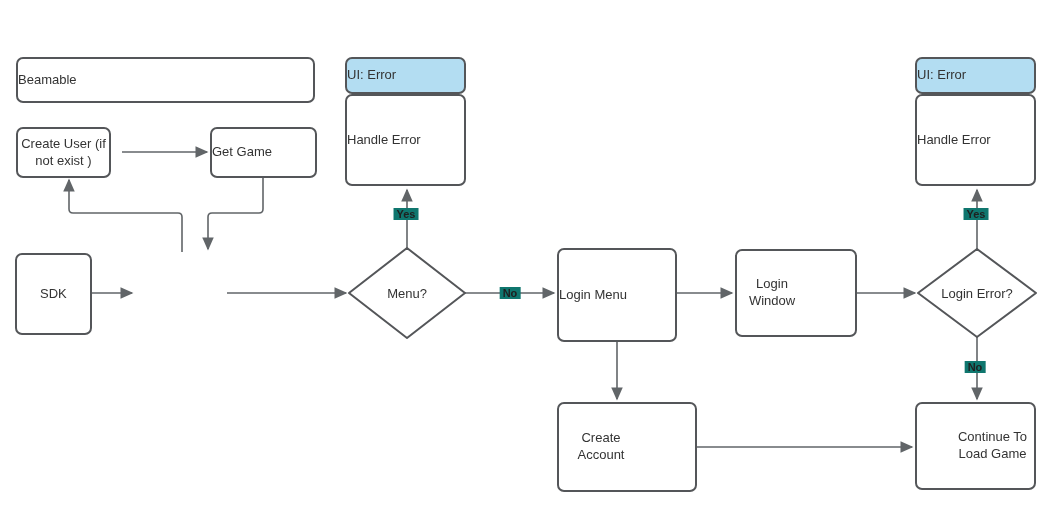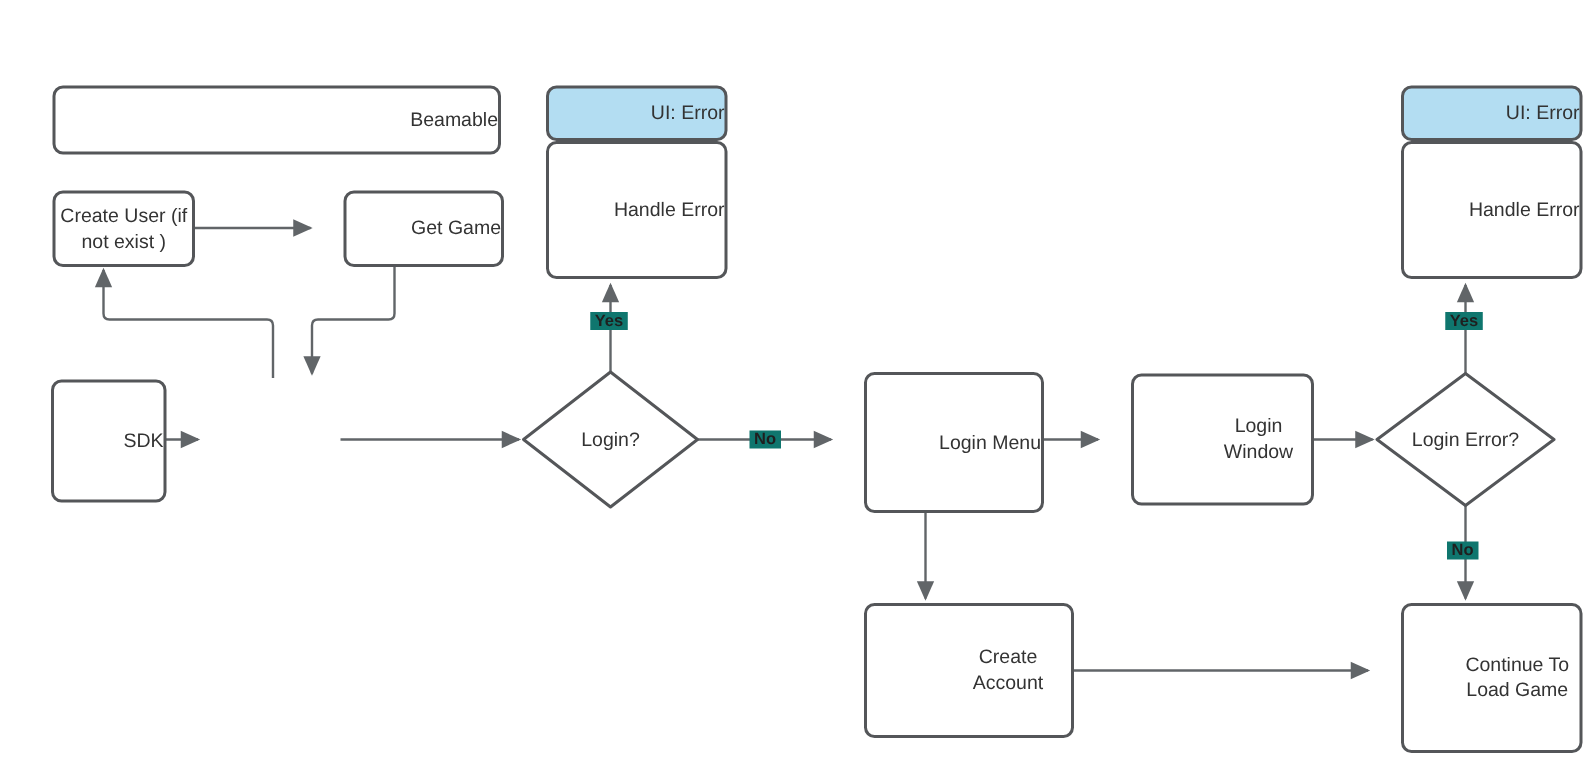--- a/index.html
+++ b/index.html
@@ -49,47 +49,46 @@
     z-index: 2;
   }
   .node {
     position: absolute;
     box-sizing: border-box;
     background: #ffffff;
     border: 2px solid var(--shape-border, #545659);
     border-radius: 7px;
     display: flex;
     align-items: center;
-    justify-content: flex-end;
+    justify-content: flex-start;
     text-align: center;
     color: var(--text, #333333);
     font-size: 13px;
     line-height: 1.3;
     z-index: 2;
-    margin-left: 19px;
   }
   .node .lbl { display: block; }
   .blue { background: var(--ui-error-fill, #b3ddf2); }
   .w70 .lbl { max-width: 70px; }
   .w80 .lbl { max-width: 84px; }
   .w92 .lbl { max-width: 94px; }
 
   .n-beamable       { left: 16px;  top: 57px;  width: 299px; height: 46px; }
   .n-create-user    { left: 16px;  top: 127px; width: 95px; height: 51px; }
   .n-get-token      { left: 210px; top: 127px; width: 107px; height: 51px; }
-  .n-sdk            { left: 15px;  top: 253px; width: 77px;  height: 82px; }
+  .n-sdk            { left: 15px;  top: 253px; width: 77px;  height: 82px; padding-left: 23px; }
   .n-initialize     { left: 135px; top: 252px; width: 92px;  height: 84px; }
   .n-he-left-header { left: 345px; top: 57px;  width: 121px; height: 37px; }
   .n-he-left-body   { left: 345px; top: 94px;  width: 121px; height: 92px; }
   .n-login-menu     { left: 557px; top: 248px; width: 120px; height: 94px; }
   .n-login-window   { left: 735px; top: 249px; width: 122px; height: 88px; }
   .n-he-right-header{ left: 915px; top: 57px;  width: 121px; height: 37px; }
   .n-he-right-body  { left: 915px; top: 94px;  width: 121px; height: 92px; }
   .n-create-account { left: 557px; top: 402px; width: 140px; height: 90px; }
-  .n-continue       { left: 915px; top: 402px; width: 121px; height: 100px; padding-left: 34px; }
+  .n-continue       { left: 915px; top: 402px; width: 121px; height: 88px; padding-left: 34px; }
 
   .diamond-label {
     position: absolute;
     transform: translate(-50%, -50%);
     text-align: center;
     font-size: 13px;
     color: var(--text, #333333);
     white-space: nowrap;
     z-index: 2;
   }
@@ -159,21 +158,21 @@
   </div>
 
 
   <div class="node blue n-he-left-header">
     <span class="lbl">UI: Error</span>
   </div>
   <div class="node n-he-left-body">
     <span class="lbl">Handle Error</span>
   </div>
 
-  <div class="diamond-label dl-error">Login?</div>
+  <div class="diamond-label dl-error">Menu?</div>
 
   <div class="node n-login-menu">
     <span class="lbl">Login Menu</span>
   </div>
 
   <div class="node n-login-window w70">
     <span class="lbl">Login Window</span>
   </div>
 
   <div class="diamond-label dl-login-error">Login Error?</div>

